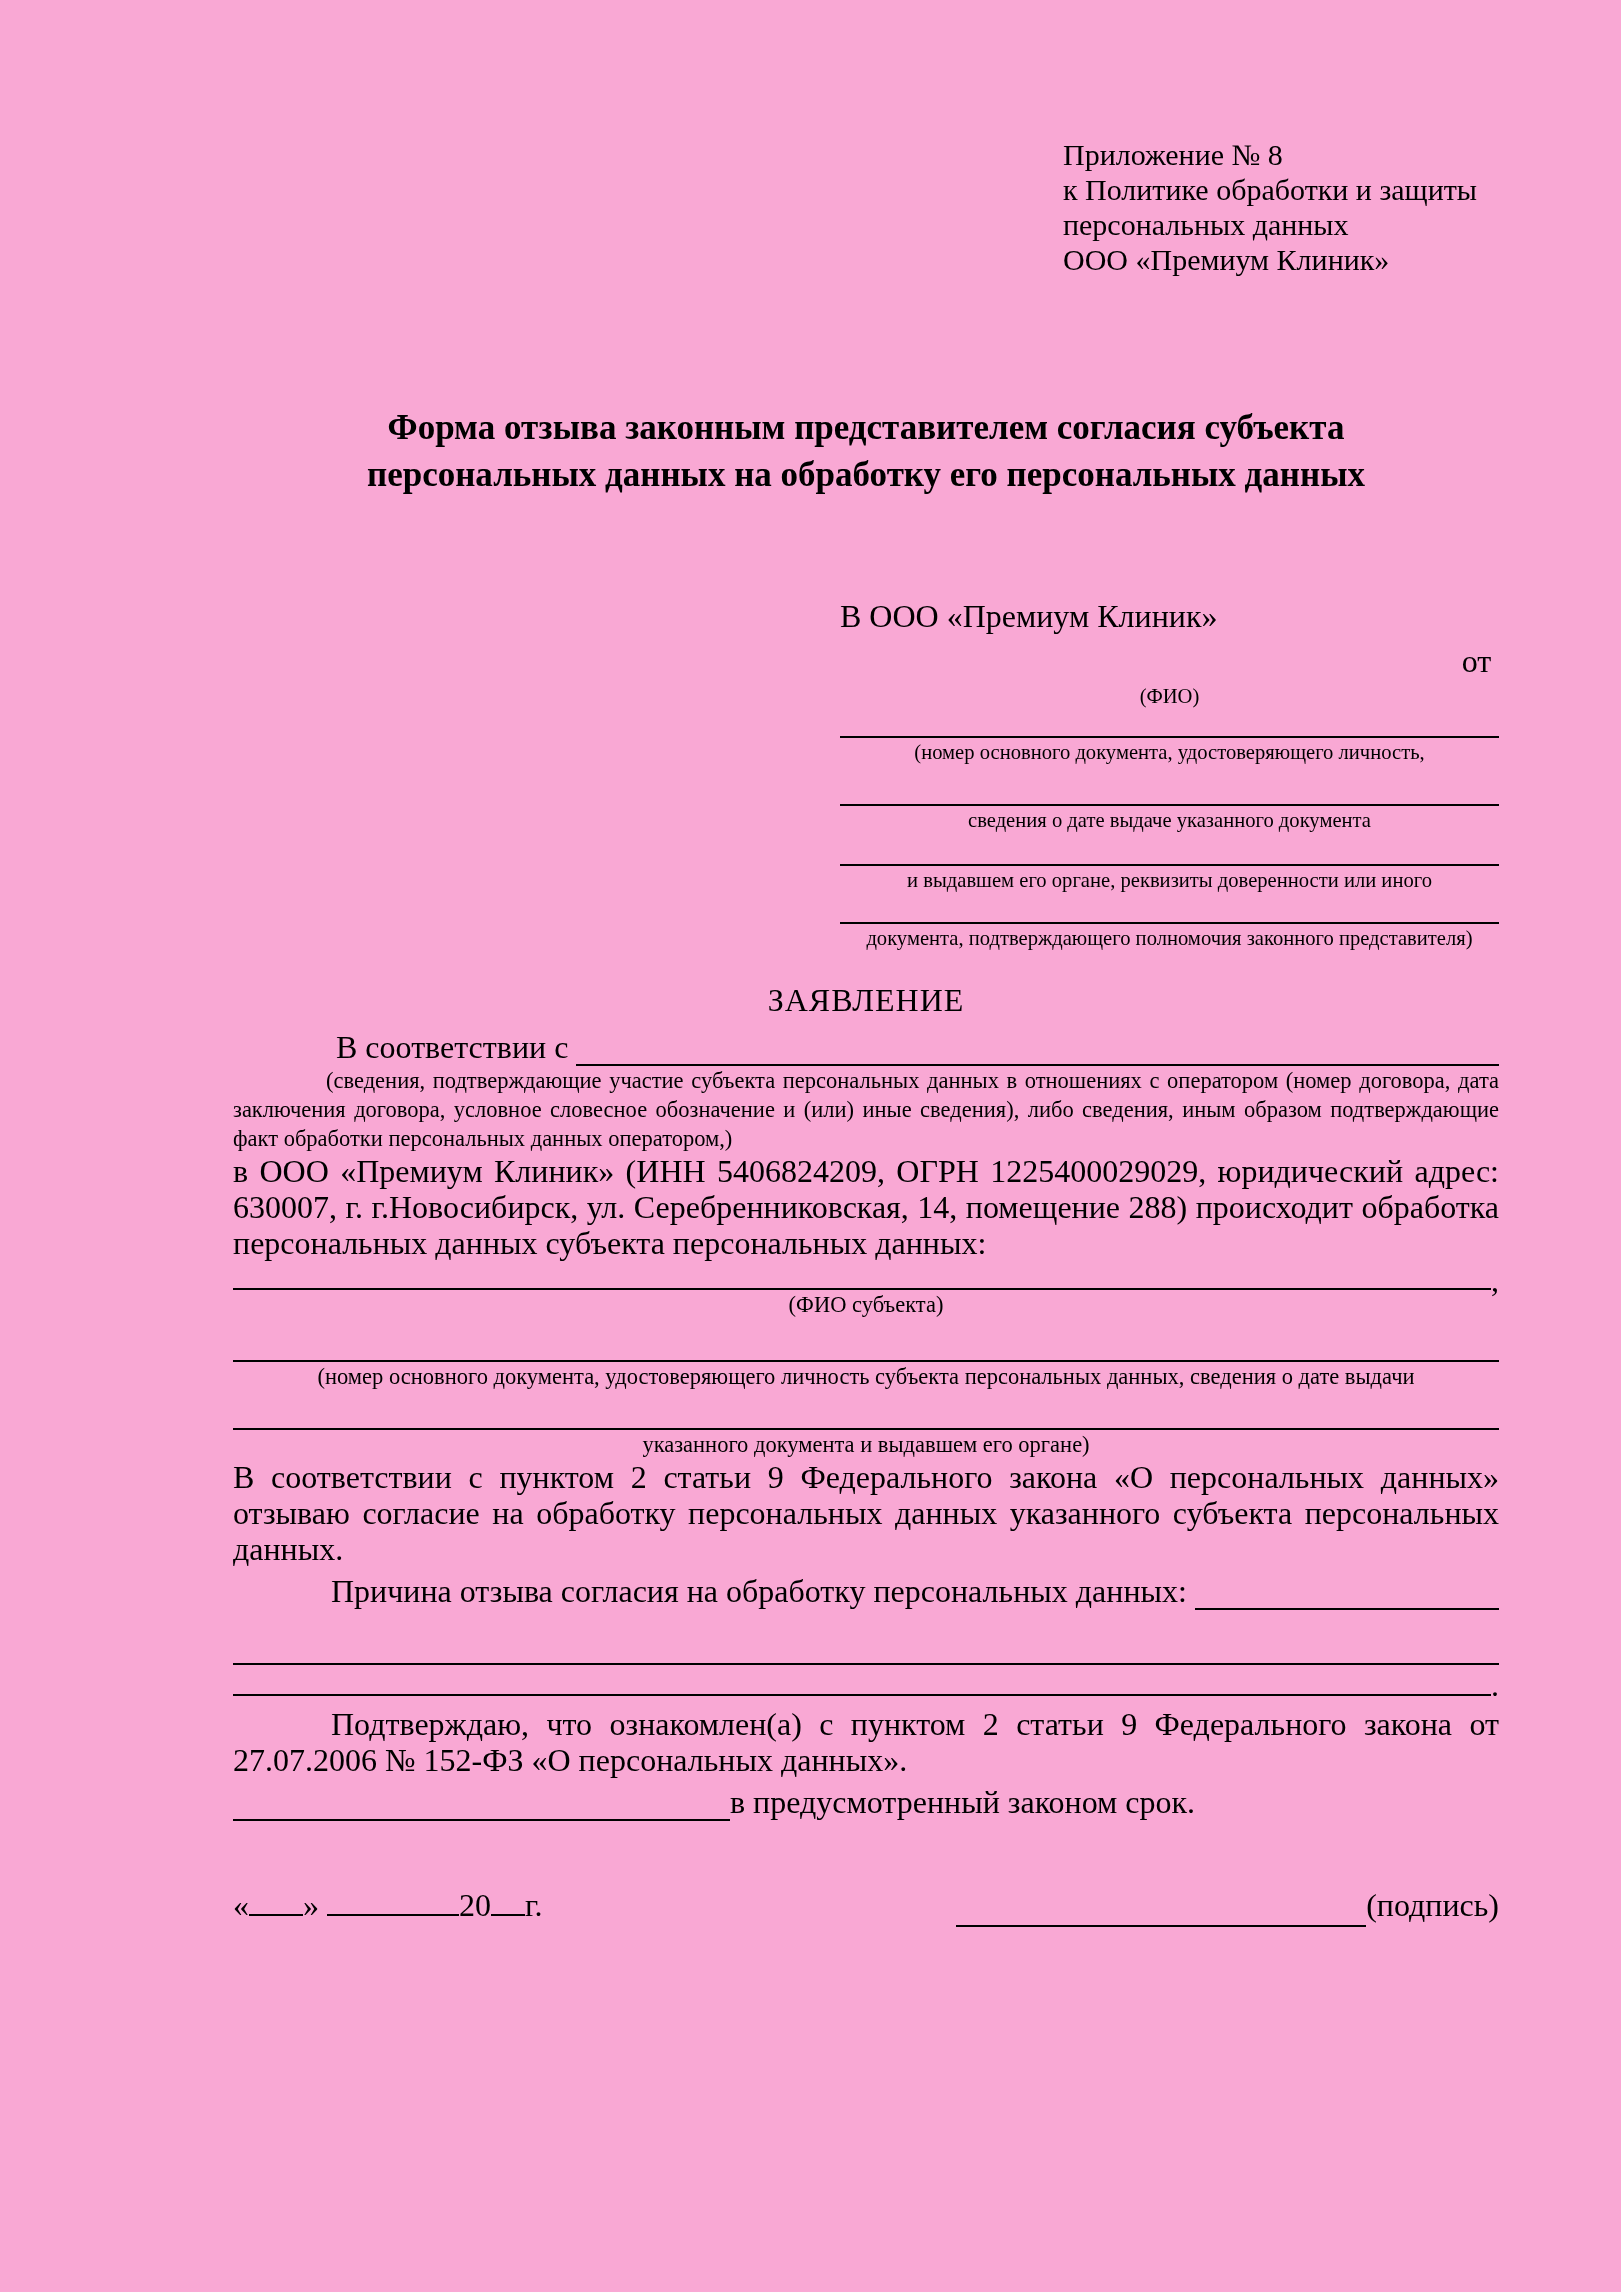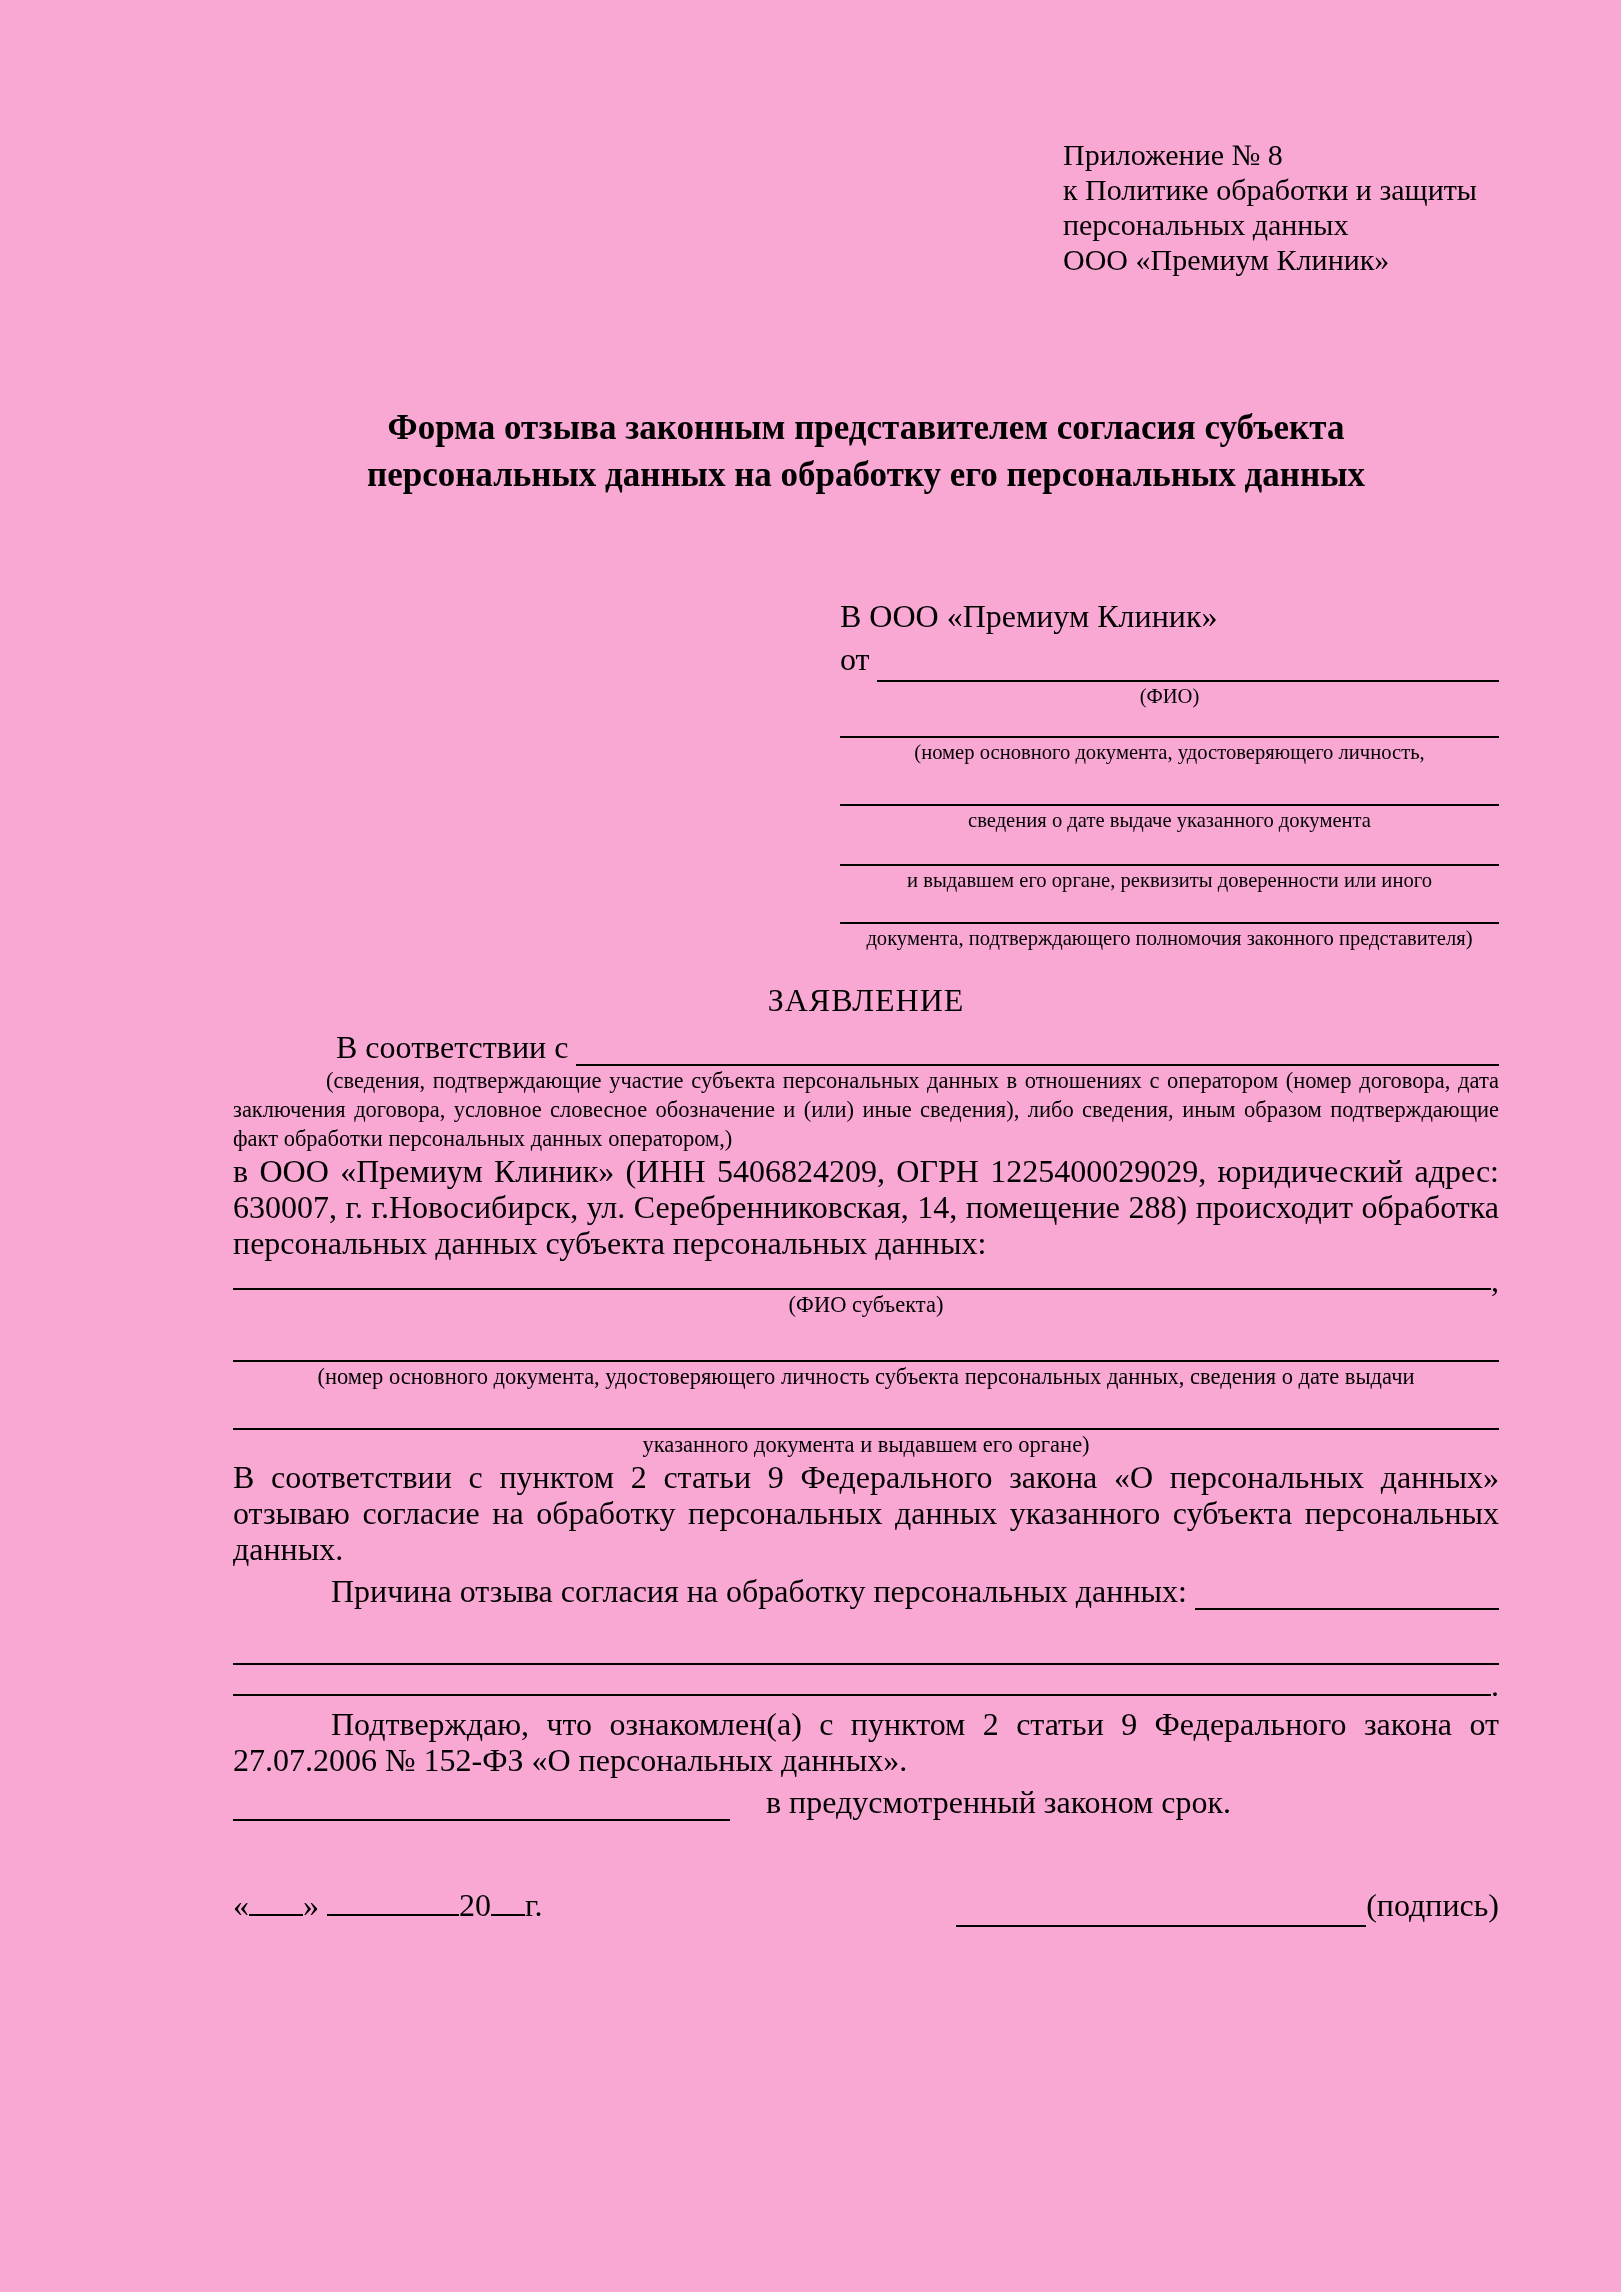--- a/index.html
+++ b/index.html
@@ -71,21 +71,21 @@
   .fio-row { height:29px; font-size:32px; }
   .fio-row .tail { line-height:19.6px; }
   .doc-blank-1 { height:43px; }
   .doc-blank-2 { height:39px; }
   .reasonrow { height:41px; font-size:32px; margin-top:2px; }
   .reasonrow .label { padding-left:98px; }
   .reason-line-1 { height:55px; }
   .reason-line-2 { height:31px; font-size:32px; }
   .reason-line-2 .tail { line-height:21.6px; }
   .confirm { margin-top:9.8px; }
-  .replyrow { height:43px; font-size:32px; display:flex; align-items:flex-end;gap:36px; }
+  .replyrow { height:43px; font-size:32px; display:flex; align-items:flex-end; }
   .reply-blank { width:497px; border-bottom:2.9px solid #000; }
 
   
   .footer {
     margin-top:63px;
     display:flex; justify-content:space-between; align-items:flex-end;
     font-size:32px; line-height:43px;
   }
   .bl { display:inline-block; border-bottom:2.9px solid #000; }
   .w55 { width:54px; } .w135 { width:132px; } .w35 { width:34px; }
@@ -104,21 +104,21 @@
     <div>ООО «Премиум Клиник»</div>
   </div>
 
   <div class="title">
     <div>Форма отзыва законным представителем согласия субъекта</div>
     <div>персональных данных на обработку его персональных данных</div>
   </div>
 
   <div class="addr">
     <div>В ООО «Премиум Клиник»</div>
-    <div class="fillrow" style="height:43px;">
+    <div class="fillrow" style="height:43px;flex-direction:column;">
       <span class="label">от</span>
       <span class="fill"></span>
     </div>
     <div class="cap">(ФИО)</div>
     <div class="blank b1"></div>
     <div class="cap">(номер основного документа, удостоверяющего личность,</div>
     <div class="blank b2"></div>
     <div class="cap">сведения о дате выдаче указанного документа</div>
     <div class="blank b3"></div>
     <div class="cap">и выдавшем его органе, реквизиты доверенности или иного</div>

